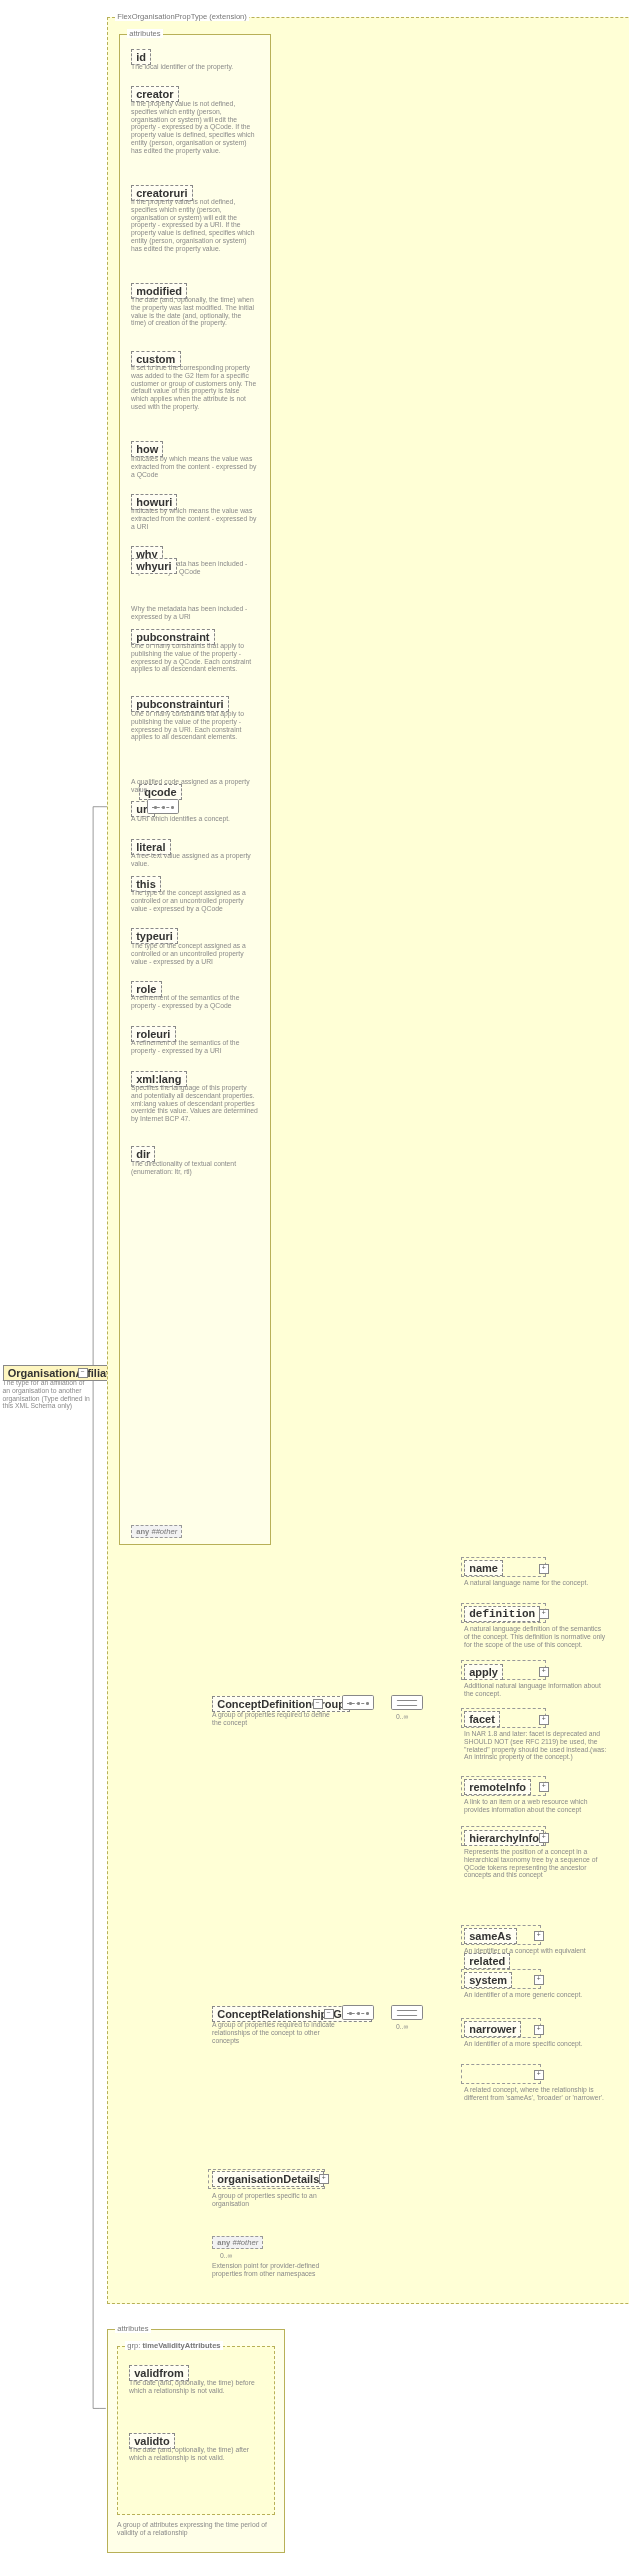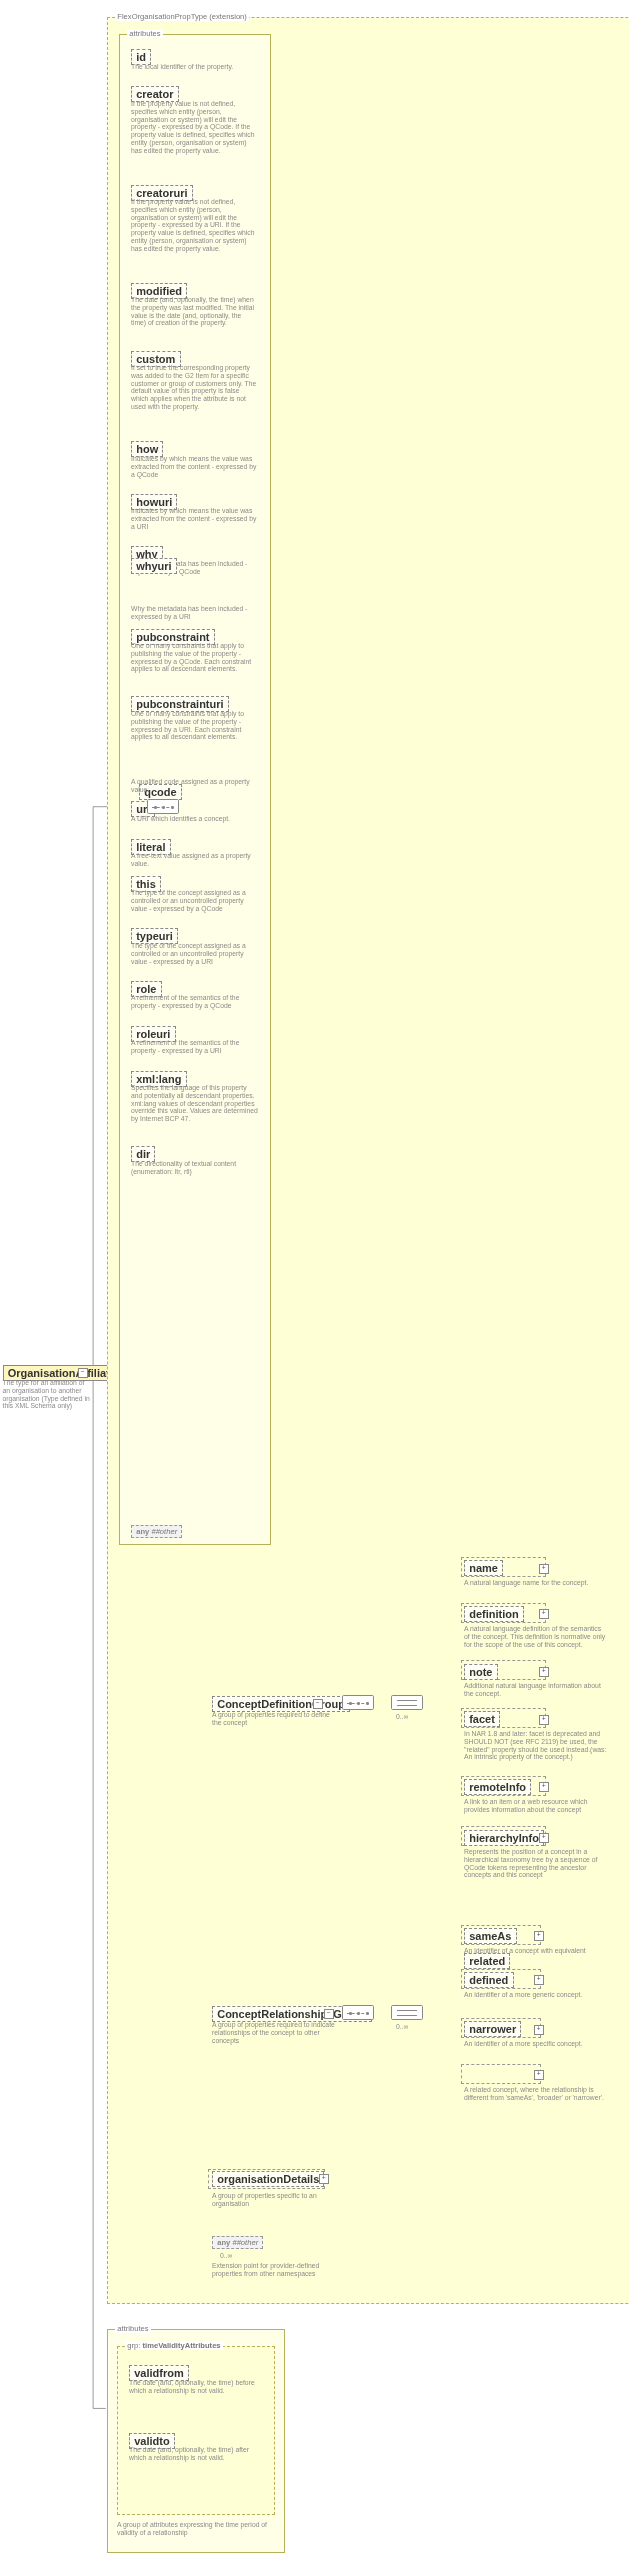--- a/index.html
+++ b/index.html
@@ -258,25 +258,25 @@
   <div class="sw"></div>
 </div>
 <div class="mult" style="left:396px;top:1713px;">0..∞</div>
 
 <div id="def-list">
       <div class="frame" style="left: 461px; top: 1557px; width: 85px; height: 20.3px; background: transparent; border-color: rgb(153, 153, 153);"></div>
       <div class="node tbox dashed" style="left: 464px; top: 1560px;"><span>name</span></div>
       <div class="plusbox" style="left: 539px; top: 1564px;">+</div>
       <div class="desc" style="left: 464px; top: 1579px; width: 144px;">A natural language name for the concept.</div>
       <div class="frame" style="left: 461px; top: 1603px; width: 85px; height: 20.3px; background: transparent; border-color: rgb(153, 153, 153);"></div>
-      <div class="node tbox dashed" style="left: 464px; top: 1606px;"><span>definition</span></div>
+      <div class="node tbox dashed" style="left: 464px; top: 1606px; font-family: Liberation Mono, monospace;"><span>definition</span></div>
       <div class="plusbox" style="left: 539px; top: 1609px;">+</div>
       <div class="desc" style="left: 464px; top: 1625px; width: 144px;">A natural language definition of the semantics of the concept. This definition is normative only for the scope of the use of this concept.</div>
       <div class="frame" style="left: 461px; top: 1660px; width: 85px; height: 20.3px; background: transparent; border-color: rgb(153, 153, 153);"></div>
-      <div class="node tbox dashed" style="left: 464px; top: 1664px;"><span>note</span></div>
+      <div class="node tbox dashed" style="left: 464px; top: 1664px;"><span>apply</span></div>
       <div class="plusbox" style="left: 539px; top: 1667px;">+</div>
       <div class="desc" style="left: 464px; top: 1682px; width: 144px;">Additional natural language information about the concept.</div>
       <div class="frame" style="left: 461px; top: 1708px; width: 85px; height: 20.3px; background: transparent; border-color: rgb(153, 153, 153);"></div>
       <div class="node tbox dashed" style="left: 464px; top: 1711px;"><span>facet</span></div>
       <div class="plusbox" style="left: 539px; top: 1715px;">+</div>
       <div class="desc" style="left: 464px; top: 1730px; width: 144px;">In NAR 1.8 and later: facet is deprecated and SHOULD NOT (see RFC 2119) be used, the "related" property should be used instead.(was: An intrinsic property of the concept.)</div>
       <div class="frame" style="left: 461px; top: 1776px; width: 85px; height: 20.3px; background: transparent; border-color: rgb(153, 153, 153);"></div>
       <div class="node tbox dashed" style="left: 464px; top: 1779px;"><span>remoteInfo</span></div>
       <div class="plusbox" style="left: 539px; top: 1782px;">+</div>
       <div class="desc" style="left: 464px; top: 1798px; width: 144px;">A link to an item or a web resource which provides information about the concept</div>
@@ -301,21 +301,21 @@
   <div class="sw"></div>
 </div>
 <div class="mult" style="left:396px;top:2023px;">0..∞</div>
 
 <div id="rel-list">
       <div class="frame" style="left: 461px; top: 1925px; width: 80px; height: 20.3px; background: transparent; border-color: rgb(153, 153, 153);"></div>
       <div class="node tbox dashed" style="left: 464px; top: 1928px; text-align: center;"><span>sameAs</span></div>
       <div class="plusbox" style="left: 534px; top: 1931px;">+</div>
       <div class="desc" style="left: 464px; top: 1947px; width: 144px;">An identifier of a concept with equivalent semantics</div>
       <div class="frame" style="left: 461px; top: 1969px; width: 80px; height: 20.3px; background: transparent; border-color: rgb(153, 153, 153);"></div>
-      <div class="node tbox dashed" style="left: 464px; top: 1972px;"><span>defined</span></div>
+      <div class="node tbox dashed" style="left: 464px; top: 1972px;"><span>system</span></div>
       <div class="plusbox" style="left: 534px; top: 1975px;">+</div>
       <div class="desc" style="left: 464px; top: 1991px; width: 144px;">An identifier of a more generic concept.</div>
       <div class="frame" style="left: 461px; top: 2018px; width: 80px; height: 20.3px; background: transparent; border-color: rgb(153, 153, 153);"></div>
       <div class="node tbox dashed" style="left: 464px; top: 2021px;"><span>narrower</span></div>
       <div class="plusbox" style="left: 534px; top: 2025px;">+</div>
       <div class="desc" style="left: 464px; top: 2040px; width: 144px;">An identifier of a more specific concept.</div>
       <div class="frame" style="left: 461px; top: 2064px; width: 80px; height: 20.3px; background: transparent; border-color: rgb(153, 153, 153);"></div>
       <div class="node tbox dashed" style="left: 464px; top: 1953px;"><span>related</span></div>
       <div class="plusbox" style="left: 534px; top: 2070px;">+</div>
       <div class="desc" style="left: 464px; top: 2086px; width: 144px;">A related concept, where the relationship is different from 'sameAs', 'broader' or 'narrower'.</div>

